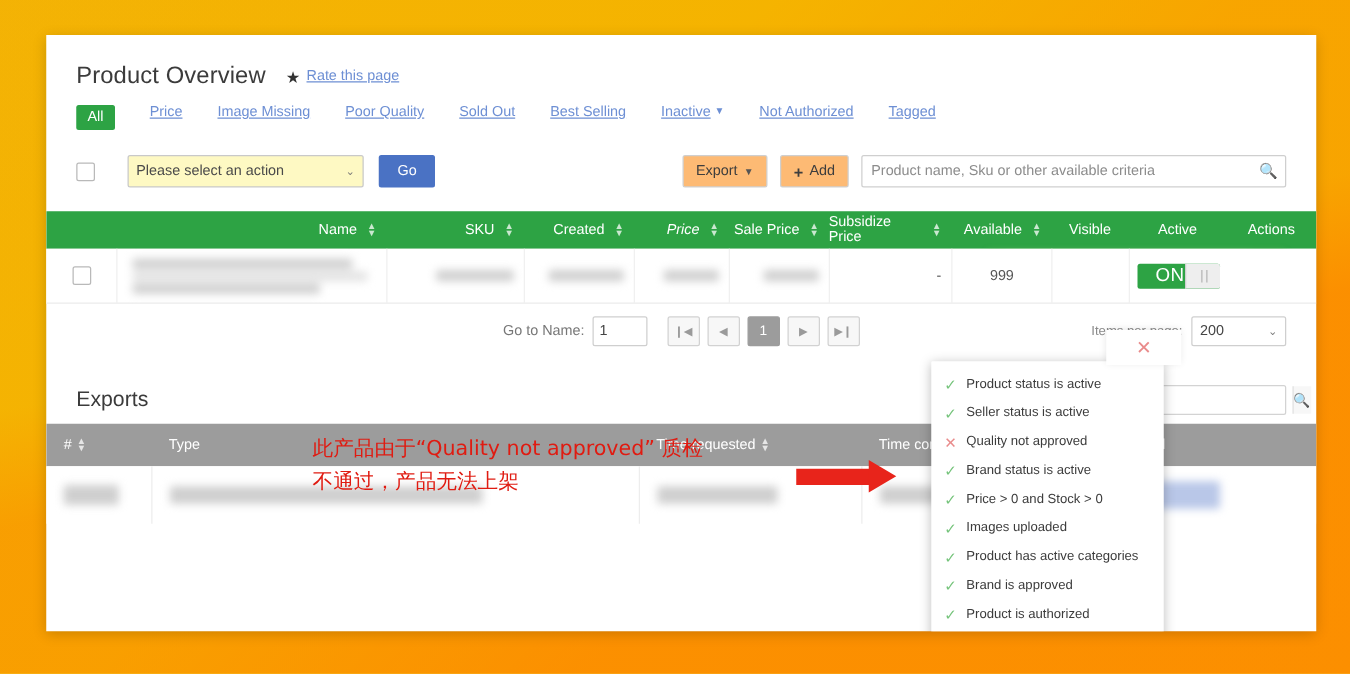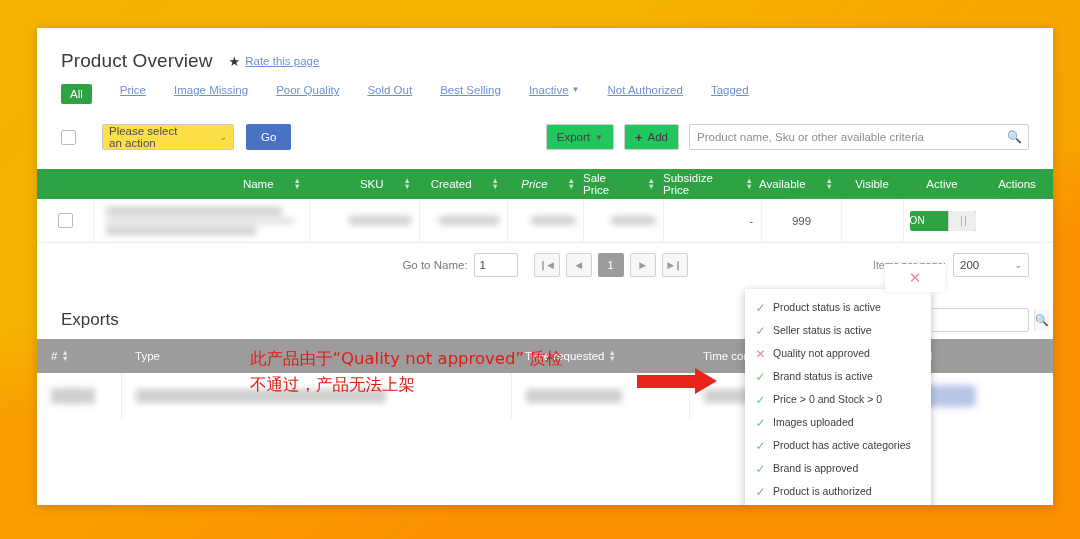--- a/index.html
+++ b/index.html
@@ -49,34 +49,34 @@
   
   .toolbar {
     margin-top: 15px; padding: 0 24px 0 24px;
     display: flex; align-items: center; height: 36px;
   }
   .chk {
     width: 15px; height: 15px; border: 1px solid #b9b9b9; border-radius: 2px;
     background: #fff; cursor: pointer; flex: none;
   }
   .action-select {
-    margin-left: 26px; width: 132px; height: 26px;
-    border: 1px solid #c9c9c9; border-radius: 2px; background: #fde047;
+    margin-left: 26px; width: 189px; height: 26px;
+    border: 1px solid #c9c9c9; border-radius: 2px; background: #fef9c3;
     font-size: 11.5px; color: #4a4a4a; padding: 0 6px;
     display: flex; align-items: center; justify-content: space-between; cursor: pointer; gap: 39px;
   }
   .action-select .arw { color: #777; font-size: 9px; }
   .btn-go {
     margin-left: 12px; height: 26px; padding: 0 15px;
     background: #4a72c4; color: #fff; font-size: 11.5px; border: none;
     border-radius: 2px; cursor: pointer; font-family: inherit;
   }
   .spacer { flex: 1; }
   .btn-grey {
-    height: 26px; padding: 0 10px; background: #22c55e;
+    height: 26px; padding: 0 10px; background: #fdba74;
     border: 1px solid #cfcfcf; border-radius: 2px;
     font-size: 11.5px; color: #3d3d3d; cursor: pointer;
     display: inline-flex; align-items: center; gap: 5px; font-family: inherit;
   }
   .btn-grey .caret { font-size: 8px; color: #555; }
   .btn-grey .plus { font-size: 13px; color: #3d3d3d; font-weight: 700; line-height: 1; }
   .search-wrap {
     margin-left: 10px; width: 340px; height: 26px; border: 1px solid #cfcfcf;
     background: #fff; display: flex; align-items: center; border-radius: 2px;
   }
@@ -98,21 +98,21 @@
     background: rgba(255,255,255,.35); filter: blur(2px);
   }
 
   
   .tbl { width: 1016px; }
   .thead {
     background: #2da344; color: #fff; height: 30px;
     display: flex; align-items: center; font-size: 11.5px;
   }
   .thead .cell, .trow .cell { display: flex; align-items: center; }
-  .thead .cell { gap: 20px; justify-content: flex-end; padding-right: 8px; }
+  .thead .cell { gap: 8px; justify-content: flex-end; padding-right: 8px; }
   .sortico { display: inline-block; font-size: 7.5px; line-height: .85; opacity: .75; text-align:center;}
   .trow {
     height: 44px; display: flex; align-items: center; font-size: 11.5px;
     border-bottom: 1px solid #ececec; background: #fff; position: relative;
   }
   .trow .cell { justify-content: flex-end; padding-right: 8px; color: #555; border-left: 1px solid #f0f0f0; height:44px;}
   .c-chk { width: 56px; }
   .c-name { width: 216px; }
   .c-sku  { width: 110px; }
   .c-crt  { width: 88px; }
@@ -131,21 +131,21 @@
   .blur { filter: blur(3.4px); }
   .bl { background: #cfcfcf; border-radius: 2px; display: block; }
   .bl-light { background: #e3e3e3; }
   .namecell { width: 196px; }
   .namecell .bl { margin: 2px 0; height: 8px; }
 
   .toggle {
     width: 66px; height: 20px; background: #2da344; border-radius: 2px;
     display: flex; align-items: center; cursor: pointer; overflow: hidden;
   }
-  .toggle .on { color: #fff; font-size: 10px; width: 38px; text-align: left; letter-spacing:.3px;}
+  .toggle .on { color: #fff; font-size: 15px; width: 38px; text-align: right; letter-spacing:.3px;}
   .toggle .knob {
     width: 28px; height: 20px; background: #eee;
     border-left: 1px solid #cfcfcf; position: relative;
   }
   .toggle .knob:after {
     content: ""; position: absolute; left: 12px; top: 5px; width: 3px; height: 10px;
     border-left: 1px solid #b5b5b5; border-right: 1px solid #b5b5b5;
   }
   .edit-link { color: #6d8fd4; font-size: 11.5px; text-decoration: underline; cursor: pointer; }
   .edit-link .caret { text-decoration: none; font-size: 8px; margin-left: 3px; }

